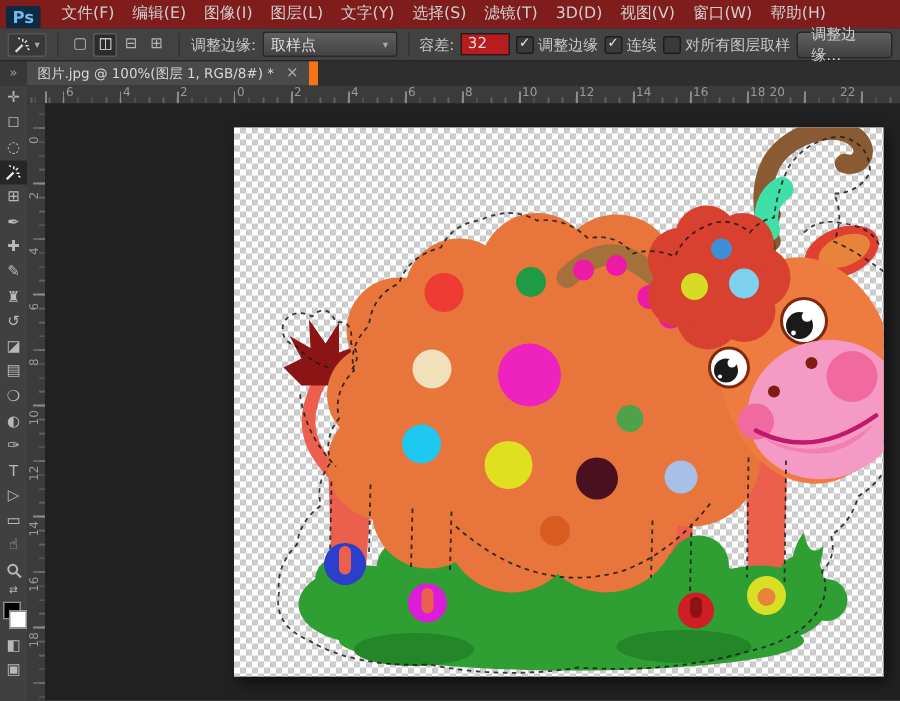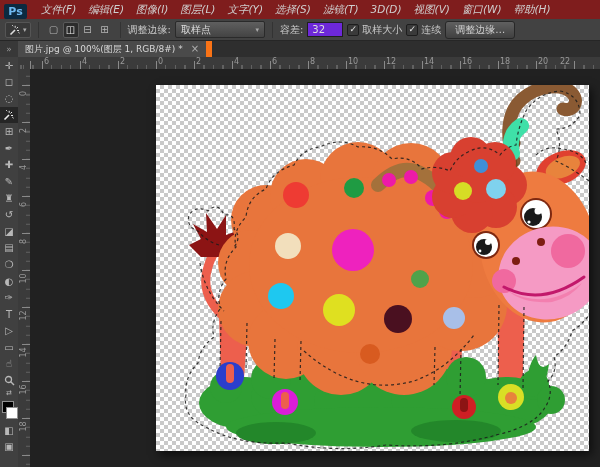--- a/index.html
+++ b/index.html
@@ -4,39 +4,39 @@
 <style>
   html,body{margin:0;padding:0;background:#111;}
   .app{position:relative;width:600px;height:467px;overflow:hidden;
        font-family:"DejaVu Sans","Liberation Sans",sans-serif;background:#212121;}
 
   
   .menubar{position:absolute;left:0;top:0;width:600px;height:19px;background:#7f1d1d;
            border-bottom:1px solid #2a2a2a;display:flex;align-items:flex-end;color:#cfcfcf;font-size:10.5px;}
   .ps-logo{width:23px;height:15px;margin:0 8px 0 4px;border-radius:2px;background:#0c2a40;
            color:#6fb9f0;font-weight:bold;font-size:11px;display:flex;align-items:center;justify-content:center;}
-  .menu-item{padding:0 6px;line-height:19px;white-space:nowrap;cursor:default;font-style:italic;}
+  .menu-item{padding:0 6px;line-height:19px;white-space:nowrap;cursor:default;}
 
   
   .optionsbar{position:absolute;left:0;top:19px;width:600px;height:22px;background:#424242;
               border-bottom:1px solid #262626;display:flex;align-items:center;gap:4px;
               padding:0 5px;box-sizing:border-box;font-size:10px;color:#c8c8c8;}
   .tool-preview{display:flex;align-items:center;gap:2px;padding:1px 3px;border:1px solid #555;
                 border-radius:2px;background:#383838;}
   .caret{font-size:7px;color:#aaa;}
   .vsep{width:1px;height:16px;background:#333;margin:0 3px;}
   .mode-btns{display:flex;gap:1px;}
   .mode-btn{width:16px;height:16px;display:flex;align-items:center;justify-content:center;
             font-size:10px;color:#b5b5b5;border-radius:2px;}
   .mode-btn.active{background:#2c2c2c;border:1px solid #5a5a5a;box-sizing:border-box;color:#e8e8e8;}
   .opt-label{white-space:nowrap;}
   .dropdown{height:15px;min-width:78px;background:linear-gradient(#5f5f5f,#434343);
             border:1px solid #2a2a2a;border-radius:2px;display:flex;align-items:center;
             justify-content:space-between;padding:0 5px;color:#ddd;}
-  .num-input{height:13px;width:26px;background:#6d28d9;border:1px solid #1f1f1f;color:#ddd;
+  .num-input{height:13px;width:26px;background:#b91c1c;border:1px solid #1f1f1f;color:#ddd;
              display:flex;align-items:center;padding:0 4px;}
   .checkbox{width:10px;height:10px;background:#3a3a3a;border:1px solid #1d1d1d;border-radius:2px;
             color:#e5e5e5;font-size:9px;line-height:9px;text-align:center;margin-right:3px;flex:none;}
   .checkbox.checked::before{content:"✓";}
   .check-group{display:flex;align-items:center;white-space:nowrap;}
   .push-btn{height:16px;background:linear-gradient(#606060,#404040);border:1px solid #272727;
             border-radius:3px;padding:0 9px;display:flex;align-items:center;color:#d0d0d0;margin-left:0;}
 
   
   .tabbar{position:absolute;left:0;top:41px;width:600px;height:16px;background:#2e2e2e;}
@@ -130,25 +130,29 @@
     <span class="opt-label">调整边缘:</span>
     <span class="dropdown">
       <span>取样点</span>
       <span class="caret">▾</span>
     </span>
     <span class="vsep"></span>
     <span class="opt-label">容差:</span>
     <span class="num-input">32</span>
     <span class="check-group">
       <span class="checkbox checked"></span>
-      <span>取样大小</span>
+      <span>调整边缘</span>
     </span>
     <span class="check-group">
       <span class="checkbox checked"></span>
       <span>连续</span>
+    </span>
+    <span class="check-group">
+      <span class="checkbox"></span>
+      <span>对所有图层取样</span>
     </span>
     <span class="push-btn">调整边缘…</span>
   </div>
 
   <div class="tabbar">
     <span class="tab-stub">»</span>
     <span class="doc-tab">
       <span>图片.jpg @ 100%(图层 1, RGB/8#) *</span>
       <span class="tab-close">×</span>
     </span>
@@ -208,21 +212,21 @@
     <span class="hlabel" style="left:140px">0</span>
     <span class="hlabel" style="left:178px">2</span>
     <span class="hlabel" style="left:216px">4</span>
     <span class="hlabel" style="left:254px">6</span>
     <span class="hlabel" style="left:292px">8</span>
     <span class="hlabel" style="left:330px">10</span>
     <span class="hlabel" style="left:368px">12</span>
     <span class="hlabel" style="left:406px">14</span>
     <span class="hlabel" style="left:444px">16</span>
     <span class="hlabel" style="left:482px">18</span>
-    <span class="hlabel" style="left:520px">20</span>
+    <span class="hlabel" style="left:495px">20</span>
     <span class="hlabel" style="left:542px">22</span>
   </div>
   <div class="vruler">
     <span class="vlabel" style="top:20px">0</span>
     <span class="vlabel" style="top:57px">2</span>
     <span class="vlabel" style="top:94px">4</span>
     <span class="vlabel" style="top:131px">6</span>
     <span class="vlabel" style="top:168px">8</span>
     <span class="vlabel" style="top:205px">10</span>
     <span class="vlabel" style="top:242px">12</span>

